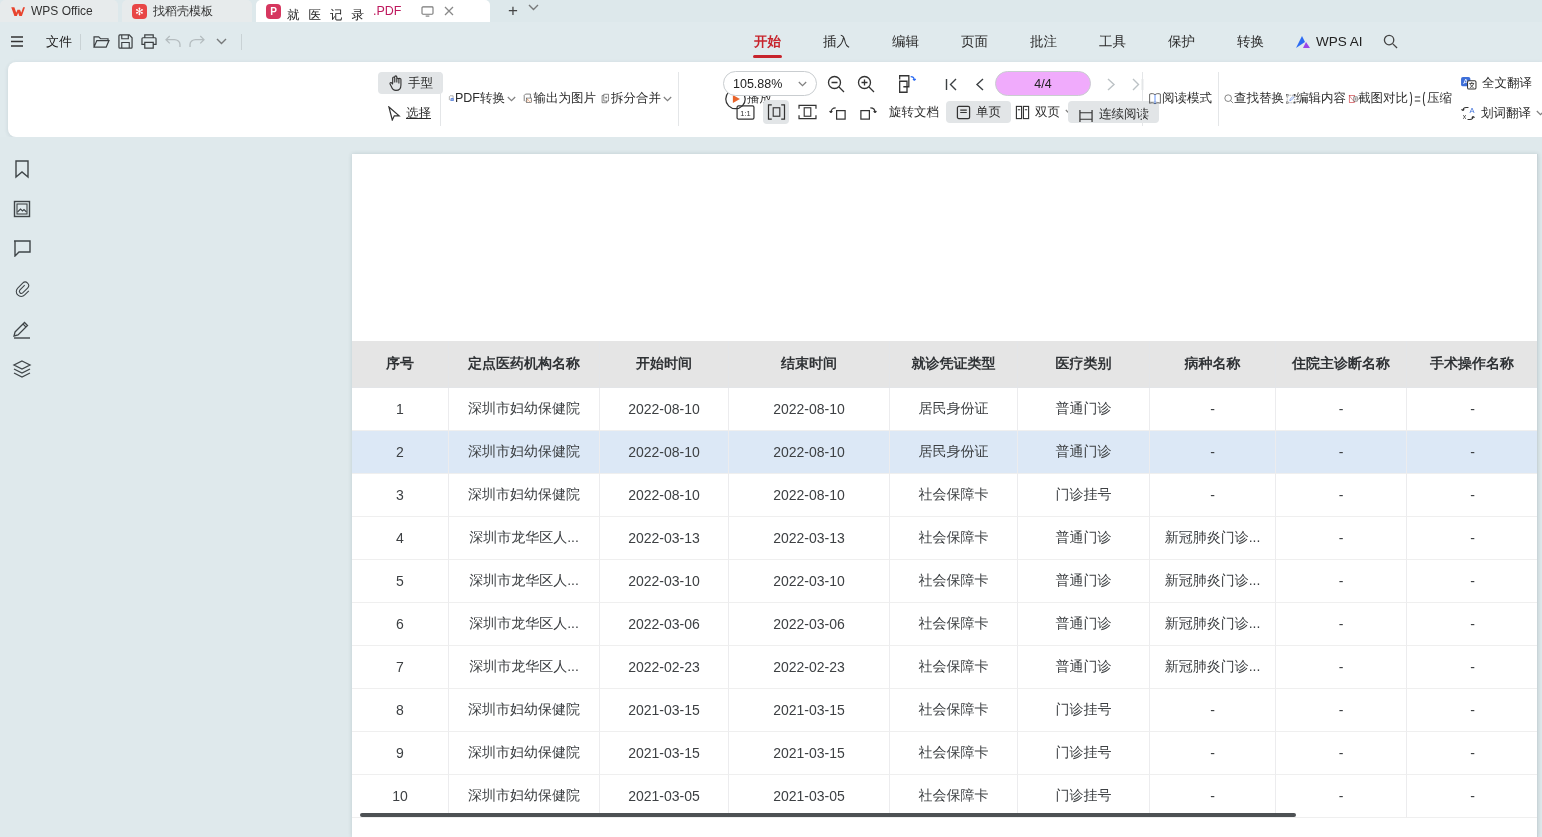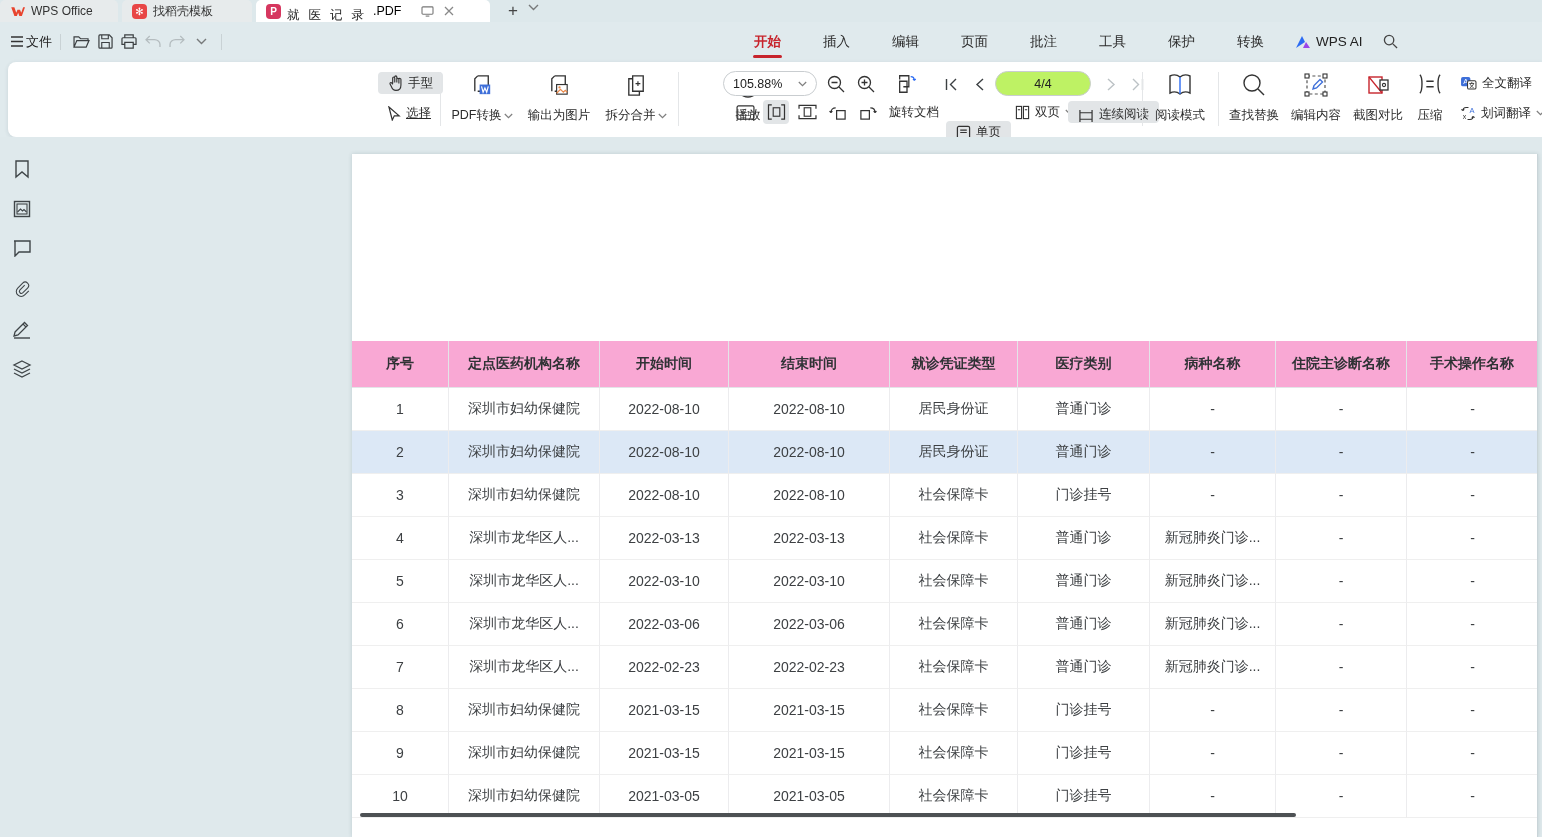--- a/index.html
+++ b/index.html
@@ -12,29 +12,29 @@
   .tab { position:absolute; top:0; height:22px; display:flex; align-items:center; gap:6px;
     padding:0 10px; font-size:12px; color:#333; border-radius:5px 5px 0 0; cursor:pointer; }
   .tab.inactive { background:#e7ebec; }
   .tab.active { background:#ffffff; }
   .tab-logo { width:15px; height:15px; flex:0 0 auto; }
   .docer-badge,.pdf-badge { width:15px; height:15px; border-radius:4px; display:flex; align-items:center;
     justify-content:center; color:#fff; font-size:10px; font-weight:bold; }
   .docer-badge { background:#e84646; }
   .pdf-badge { background:#d6375f; }
   .doc-title-cn { letter-spacing:9px; font-size:12.5px; color:#222;margin-top:8px; }
-  .doc-ext { font-size:12.5px; color:#000000; margin-left:-6px; }
+  .doc-ext { font-size:12.5px; color:#be185d; margin-left:-6px; }
   .tab-tools { display:flex; align-items:center; gap:10px; margin-left:14px; color:#666; }
   .newtab { position:absolute; left:502px; top:1px; width:22px; height:20px; display:flex;
     align-items:center; justify-content:center; color:#444; font-size:17px; cursor:pointer; }
   .tabchev { position:absolute; left:528px; top:4px; cursor:pointer; }
 
   
   .menurow { position:absolute; left:0; top:22px; width:100%; height:39px; display:flex; align-items:center; }
-  .filebtn { display:flex; align-items:center; gap:2px; font-size:13px; color:#222;
+  .filebtn { display:flex; align-items:center; gap:22px; font-size:13px; color:#222;
     margin-left:10px; cursor:pointer; }
   .qsep { width:1px; height:16px; background:#c9d2d5; margin:0 8px; }
   .qicon { width:24px; height:24px; display:flex; align-items:center; justify-content:center;
     color:#3c4043; cursor:pointer; }
   .qicon.disabled { color:#b4bcbf; }
   .menus { position:absolute; left:733px; top:22px; height:39px; display:flex; align-items:center; gap:0; }
   .menu-item { font-size:13.5px; color:#2a2a2a; padding:0 21px; height:38px; line-height:38px;
     cursor:pointer; position:relative; }
   .menu-item.active { color:#c7242c; font-weight:bold; }
   .menu-item.active:after { content:""; position:absolute; left:20px; right:20px; bottom:3px;
@@ -42,30 +42,30 @@
   .wpsai { display:flex; align-items:center; gap:5px; font-size:13.5px; color:#222; padding:0 10px; cursor:pointer; }
   .menusearch { padding:0 10px; cursor:pointer; display:flex; align-items:center; }
 
   
   .ribbon { position:absolute; left:8px; top:62px; width:1534px; height:75px; background:#ffffff;
     border-radius:8px 0 0 8px; box-shadow:0 1px 4px rgba(30,60,70,.12); }
   .vsep { position:absolute; top:10px; width:1px; height:54px; background:#e4e6e8; }
   .smallrow { position:absolute; display:flex; align-items:center; gap:5px; height:22px;
     padding:0 10px; font-size:12.5px; color:#2b2b2b; border-radius:4px; cursor:pointer; white-space:nowrap; }
   .smallrow.sel { background:#e2e5e7; }
-  .bigbtn { position:absolute; top:8px; width:62px; height:58px; display:flex; flex-direction:column;
+  .bigbtn { position:absolute; top:8px; width:62px; height:58px; display:flex; 
     align-items:center; justify-content:space-between; padding:3px 0 4px; font-size:12.5px; color:#2b2b2b;
     cursor:pointer; border-radius:4px; white-space:nowrap; }
   .bigbtn .lbl { display:flex; align-items:center; gap:2px; }
   .zoombox { position:absolute; left:715px; top:9px; width:94px; height:25px; border:1px solid #c9cdd0;
     border-radius:13px; display:flex; align-items:center; justify-content:space-between;
     padding:0 9px; font-size:12.5px; color:#222; cursor:pointer; background:#fff; }
   .pagebox { position:absolute; left:987px; top:9px; width:96px; height:25px; border:1px solid #c9cdd0;
     border-radius:13px; display:flex; align-items:center; justify-content:center;
-    font-size:12.5px; color:#222; background:#bef264; }
+    font-size:12.5px; color:#222; background:#f0abfc; }
   .navbtn { position:absolute; top:11px; width:22px; height:22px; display:flex; align-items:center;
     justify-content:center; cursor:pointer; color:#3c4043; }
   .navbtn.disabled { color:#bcc2c5; cursor:default; }
   .iconbtn2 { position:absolute; top:38px; width:26px; height:24px; display:flex; align-items:center;
     justify-content:center; border-radius:4px; color:#3c4043; cursor:pointer; }
   .iconbtn2.sel { background:#e2e5e7; }
 
   
   .sidebar { position:absolute; left:0; top:140px; width:44px; bottom:0; }
   .side-ic { position:absolute; left:12px; width:21px; height:21px; color:#3f4548; cursor:pointer; }
@@ -73,21 +73,21 @@
   
   .workspace { position:absolute; left:0; top:137px; width:1542px; height:700px; background:#dfe9ec; }
   .page { position:absolute; left:352px; top:17px; width:1186px; height:683px; background:#ffffff;
     box-shadow:0 0 4px rgba(40,70,80,.18); }
   .rtable { position:absolute; left:0px; top:187px; width:1186px; font-size:14px; color:#3d4043; }
   .tr { display:grid; grid-template-columns:97px 151px 129px 161px 128px 132px 126px 131px 131px; }
   .tr .td { height:43px; display:flex; align-items:center; justify-content:center;
     border-right:1px solid #ececee; border-bottom:1px solid #efefef; text-align:center;
     overflow:hidden; white-space:nowrap; padding:0 4px; }
   .tr .td:last-child { border-right:none; }
-  .tr.th-row .td { height:47px; background:#f9a8d4; font-weight:bold; color:#2f3235;
+  .tr.th-row .td { height:47px; background:#e5e5e5; font-weight:bold; color:#2f3235;
     border-right:1px solid #e3e5e8; border-bottom:1px solid #e3e5e8; font-size:14px; }
   .tr.hl .td { background:#dce8f6; }
   .hscroll-thumb { position:absolute; left:8px; top:659px; width:936px; height:4px;
     background:#4d5154; border-radius:2px; cursor:pointer; }
   .page-edge { position:absolute; right:0; top:17px; width:1px; height:683px; background:#c9d4d8; }
 
   svg { display:block; }
   .chev { opacity:.75; }
 </style>
 </head>
@@ -336,21 +336,21 @@
     </div>
     <div class="iconbtn2" style="left:846px;">
       <svg width="19" height="17" viewBox="0 0 20 18">
           <path d="M13 4c3 0 5 2 5 5m0 0l1.5-1.5M18 9l-1.5-1.5" fill="none" stroke="#333" stroke-width="1.3"></path>
           <rect x="3" y="7" width="9" height="9" fill="none" stroke="#333" stroke-width="1.3"></rect>
         </svg>
     </div>
     <div class="smallrow" style="left:877px;top:39px;padding:0 4px;">
       <span>旋转文档</span>
     </div>
-    <div class="smallrow sel" style="left:938px;top:39px;margin-top:20px;">
+    <div class="smallrow sel" style="left:938px;top:39px;">
       <svg width="15" height="15" viewBox="0 0 16 16">
           <rect x="1.5" y="1.5" width="13" height="13" rx="1.5" fill="none" stroke="#333" stroke-width="1.3"></rect>
           <path d="M4.5 5.5h7M4.5 8h7" stroke="#333" stroke-width="1.2"></path>
         </svg>
       <span>单页</span>
     </div>
     <div class="smallrow" style="left:997px;top:39px;">
       <svg width="15" height="15" viewBox="0 0 16 16">
           <rect x="1.5" y="1.5" width="5.5" height="13" fill="none" stroke="#333" stroke-width="1.2"></rect>
           <rect x="9" y="1.5" width="5.5" height="13" fill="none" stroke="#333" stroke-width="1.2"></rect>

